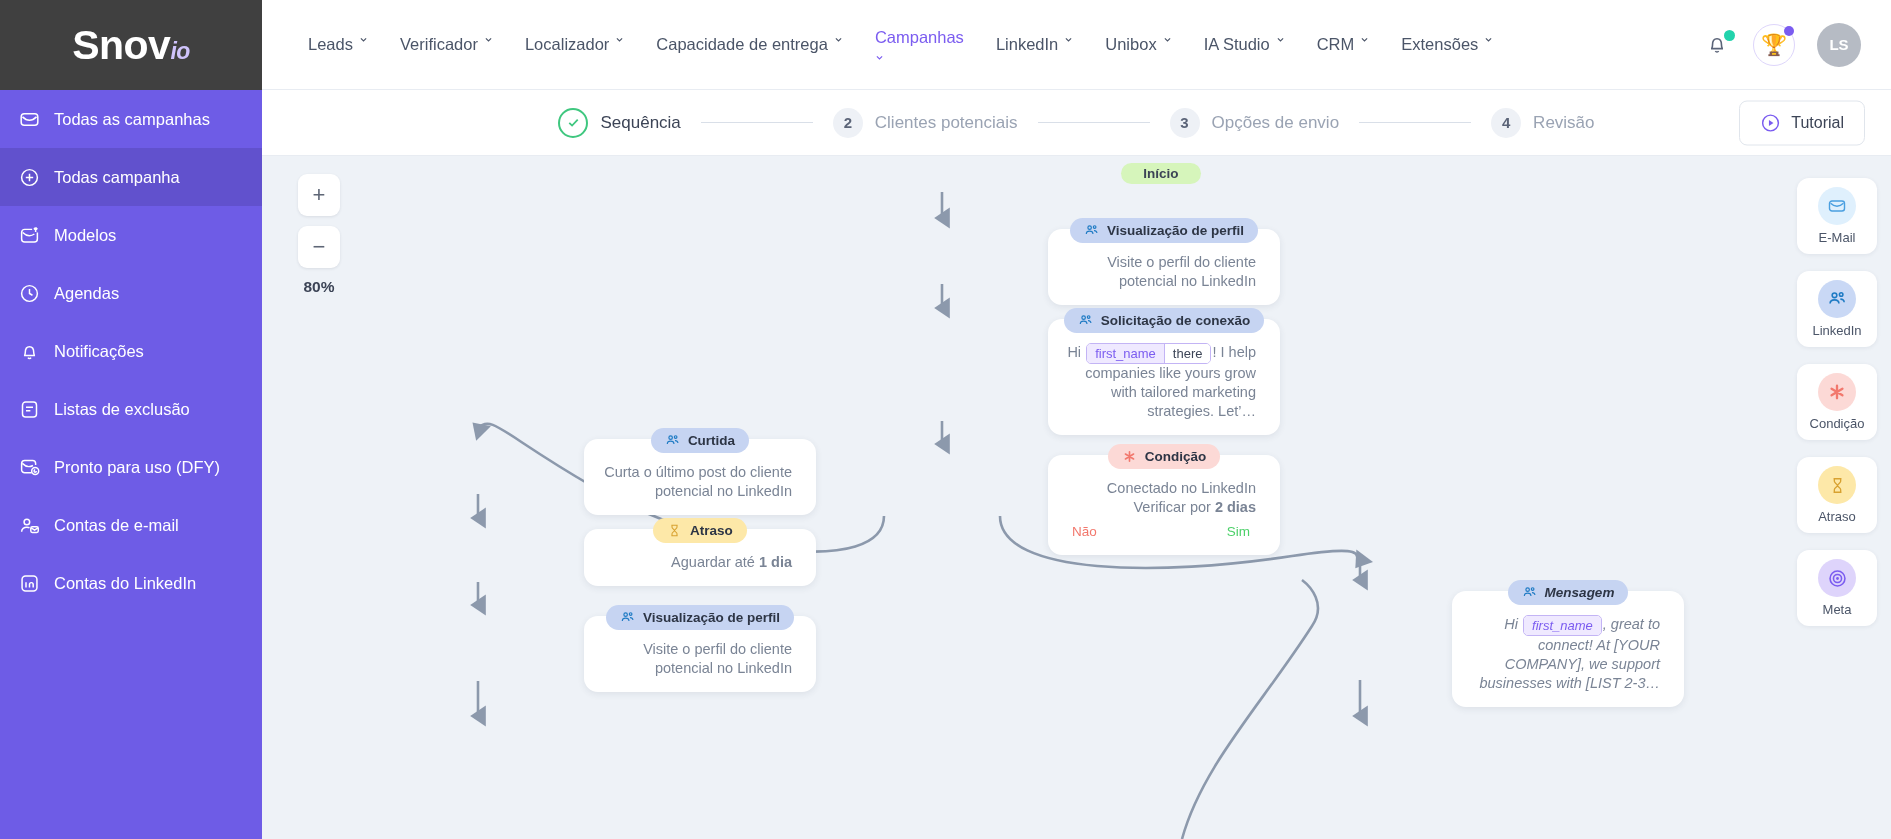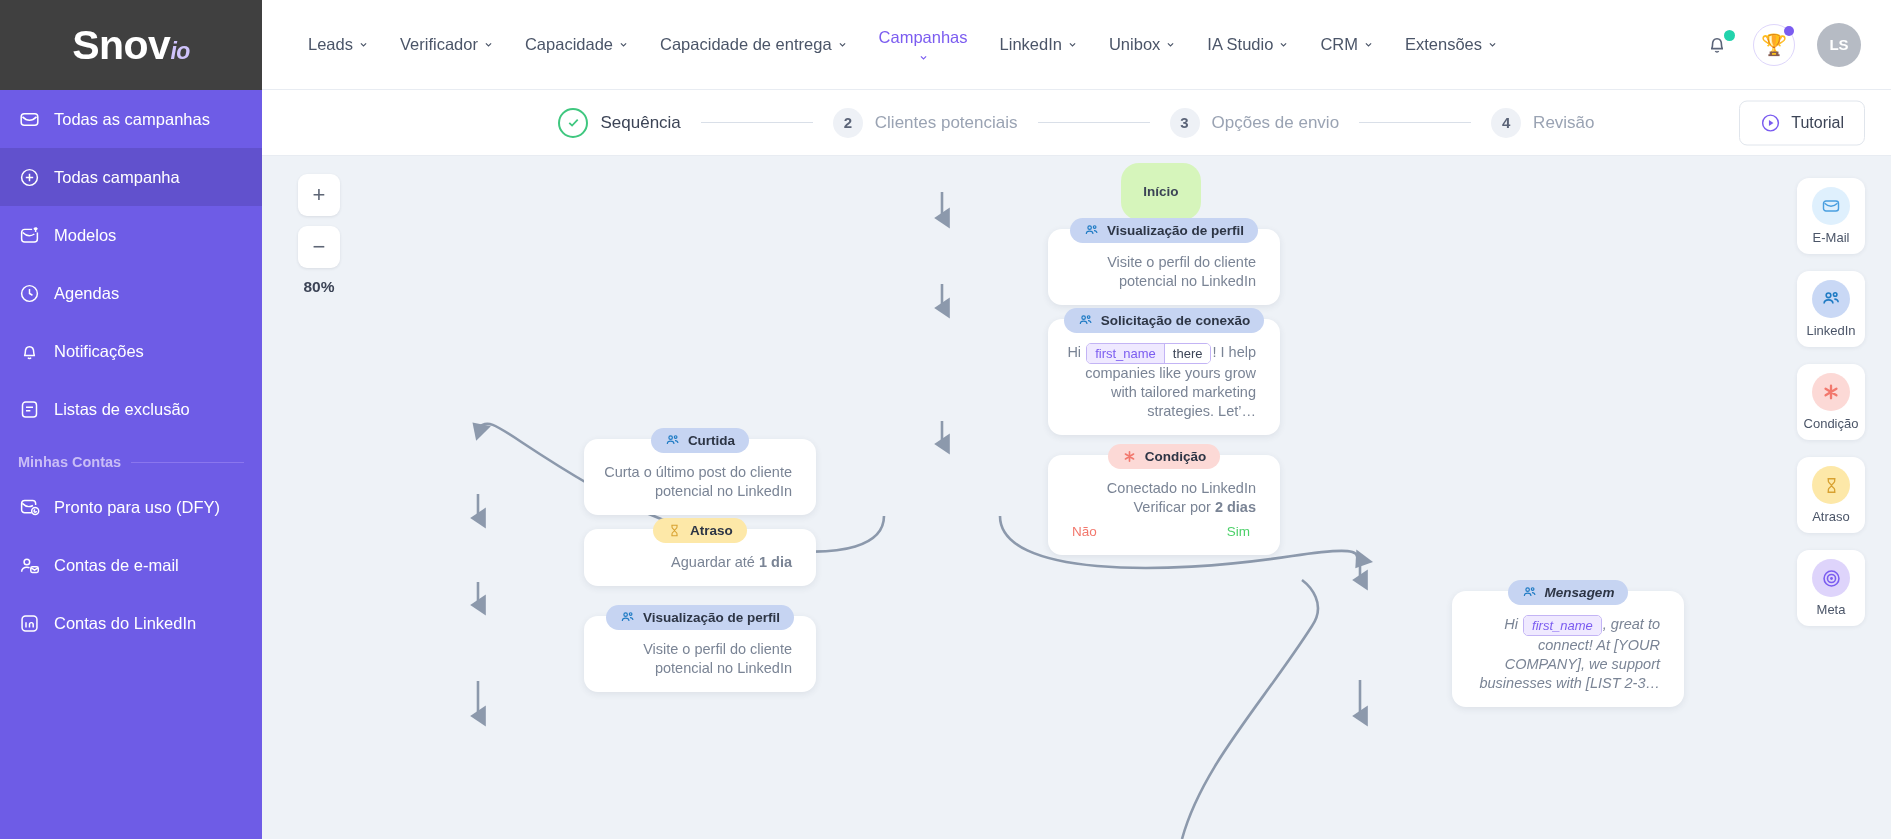--- a/index.html
+++ b/index.html
@@ -53,21 +53,21 @@
   .topnav {
     height: 90px; background: #ffffff; flex: 0 0 90px;
     display: flex; align-items: center;
     padding: 0 22px 0 30px;
     position: relative;
     border-bottom: 1px solid #e8ecf2;
   }
   .topnav-items { display: flex; align-items: center; gap: 0; }
   .topnav-item {
     position: relative;
-    display: flex; align-items: center; gap: 6px;
+    display: flex; align-items: flex-start; gap: 6px;
     font-size: 16.5px; color: #4b5568;
     padding: 33px 16px 33px 16px;
     cursor: pointer; white-space: nowrap;
   }
   .topnav-item.active { color: #7b5cf0; flex-direction: column; }
   .topnav-item.active::after {
     content: ""; position: absolute; left: 10px; right: 10px; bottom: 0;
     height: 3px; background: #7b5cf0; border-radius: 2px 2px 0 0;
   }
   .caret { width: 9px; height: 9px; }
@@ -157,27 +157,27 @@
   .var-chip .vname { background: #efe9ff; color: #7b5cf0; padding: 3px 8px; }
   .var-chip .vfall { background: #fff; color: #3c4456; padding: 3px 8px; border-left: 1px solid #c3b4f5; }
   .var-chip.single .vname { border-radius: 4px; }
 
   .cond-answers { display: flex; justify-content: space-between; padding: 6px 6px 0 6px; font-size: 13.5px; }
   .ans-no { color: #f2786d; }
   .ans-yes { color: #4dd16a; }
 
   .start-pill {
     background: #d6f5bb; color: #3c4456; font-weight: bold;
-    border-radius: 18px; padding: 21px 22px; font-size: 13.5px;
+    border-radius: 18px; padding: 3px 22px; font-size: 13.5px;
   }
 
   
   .toolbox { position: absolute; right: 14px; top: 22px; width: 80px; display: flex; flex-direction: column; gap: 17px; }
   .tool {
-    background: #fff; border-radius: 12px; width: 68px; height: 76px;
+    background: #fff; border-radius: 12px; width: 80px; height: 76px;
     display: flex; flex-direction: column; align-items: center; justify-content: center; gap: 5px;
     box-shadow: 0 1px 4px rgba(42,56,80,.08); cursor: pointer;
   }
   .tool-circle { width: 38px; height: 38px; border-radius: 50%; display: flex; align-items: center; justify-content: center; }
   .tool-label { font-size: 13px; color: #4b5568; }
 </style>
 </head>
 <body>
 
 <div id="app">
@@ -242,24 +242,20 @@
     <div class="nav-item">
       <span class="nav-ico">
         <svg viewBox="0 0 24 24" fill="none" stroke="#fff" stroke-width="1.7">
             <rect x="4" y="3.5" width="16" height="17" rx="3.5"></rect>
             <path d="M8 9.5h8M8 13.5h5"></path>
           </svg>
       </span>
       <span>Listas de exclusão</span>
     </div>
 
-    <div class="section-label">
-      <span>Minhas Contas</span>
-      <span class="rule"></span>
-    </div>
 
     <div class="nav-item">
       <span class="nav-ico">
         <svg viewBox="0 0 24 24" fill="none" stroke="#fff" stroke-width="1.7">
             <path d="M19 9V7.5A3.5 3.5 0 0 0 15.5 4h-9A3.5 3.5 0 0 0 3 7.5v7A3.5 3.5 0 0 0 6.5 18h8"></path>
             <path d="M3.8 7.3c2.6 2.6 4.6 3.7 7.4 3.7 1.8 0 3.3-.45 4.8-1.3"></path>
             <circle cx="18.5" cy="16" r="4"></circle>
             <path d="M19.8 16a1.3 1.3 0 1 1-1.3-1.3"></path>
           </svg>
       </span>
@@ -299,21 +295,21 @@
               <path d="M2.5 4.5L6 8l3.5-3.5"></path>
             </svg>
         </div>
         <div class="topnav-item">
           <span>Verificador</span>
           <svg class="caret" viewBox="0 0 12 12" fill="none" stroke="currentColor" stroke-width="1.5">
               <path d="M2.5 4.5L6 8l3.5-3.5"></path>
             </svg>
         </div>
         <div class="topnav-item">
-          <span>Capacidade</span>
+          <span>Localizador</span>
           <svg class="caret" viewBox="0 0 12 12" fill="none" stroke="currentColor" stroke-width="1.5">
               <path d="M2.5 4.5L6 8l3.5-3.5"></path>
             </svg>
         </div>
         <div class="topnav-item">
           <span>Capacidade de entrega</span>
           <svg class="caret" viewBox="0 0 12 12" fill="none" stroke="currentColor" stroke-width="1.5">
               <path d="M2.5 4.5L6 8l3.5-3.5"></path>
             </svg>
         </div>

